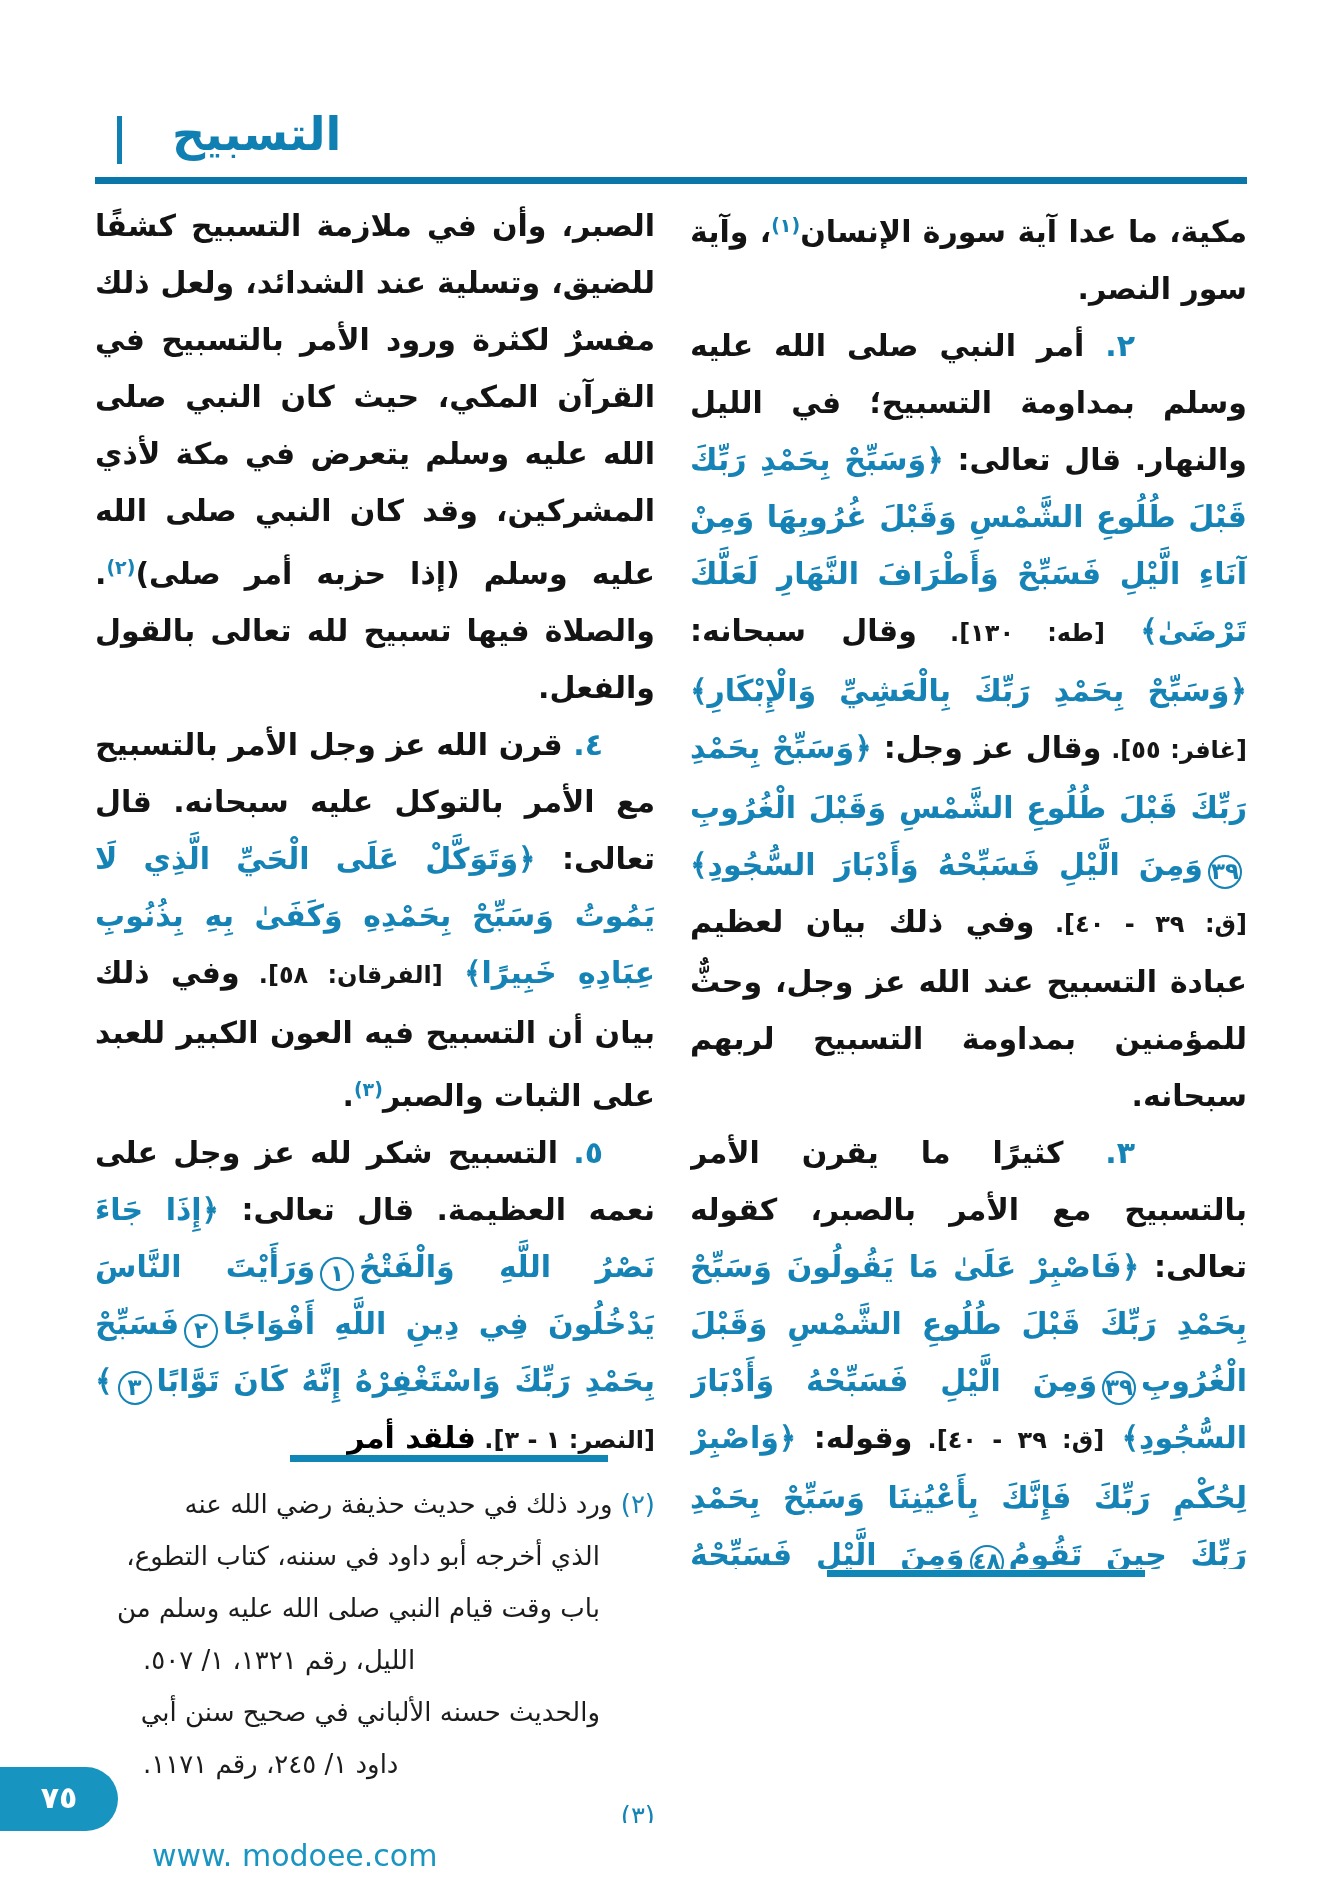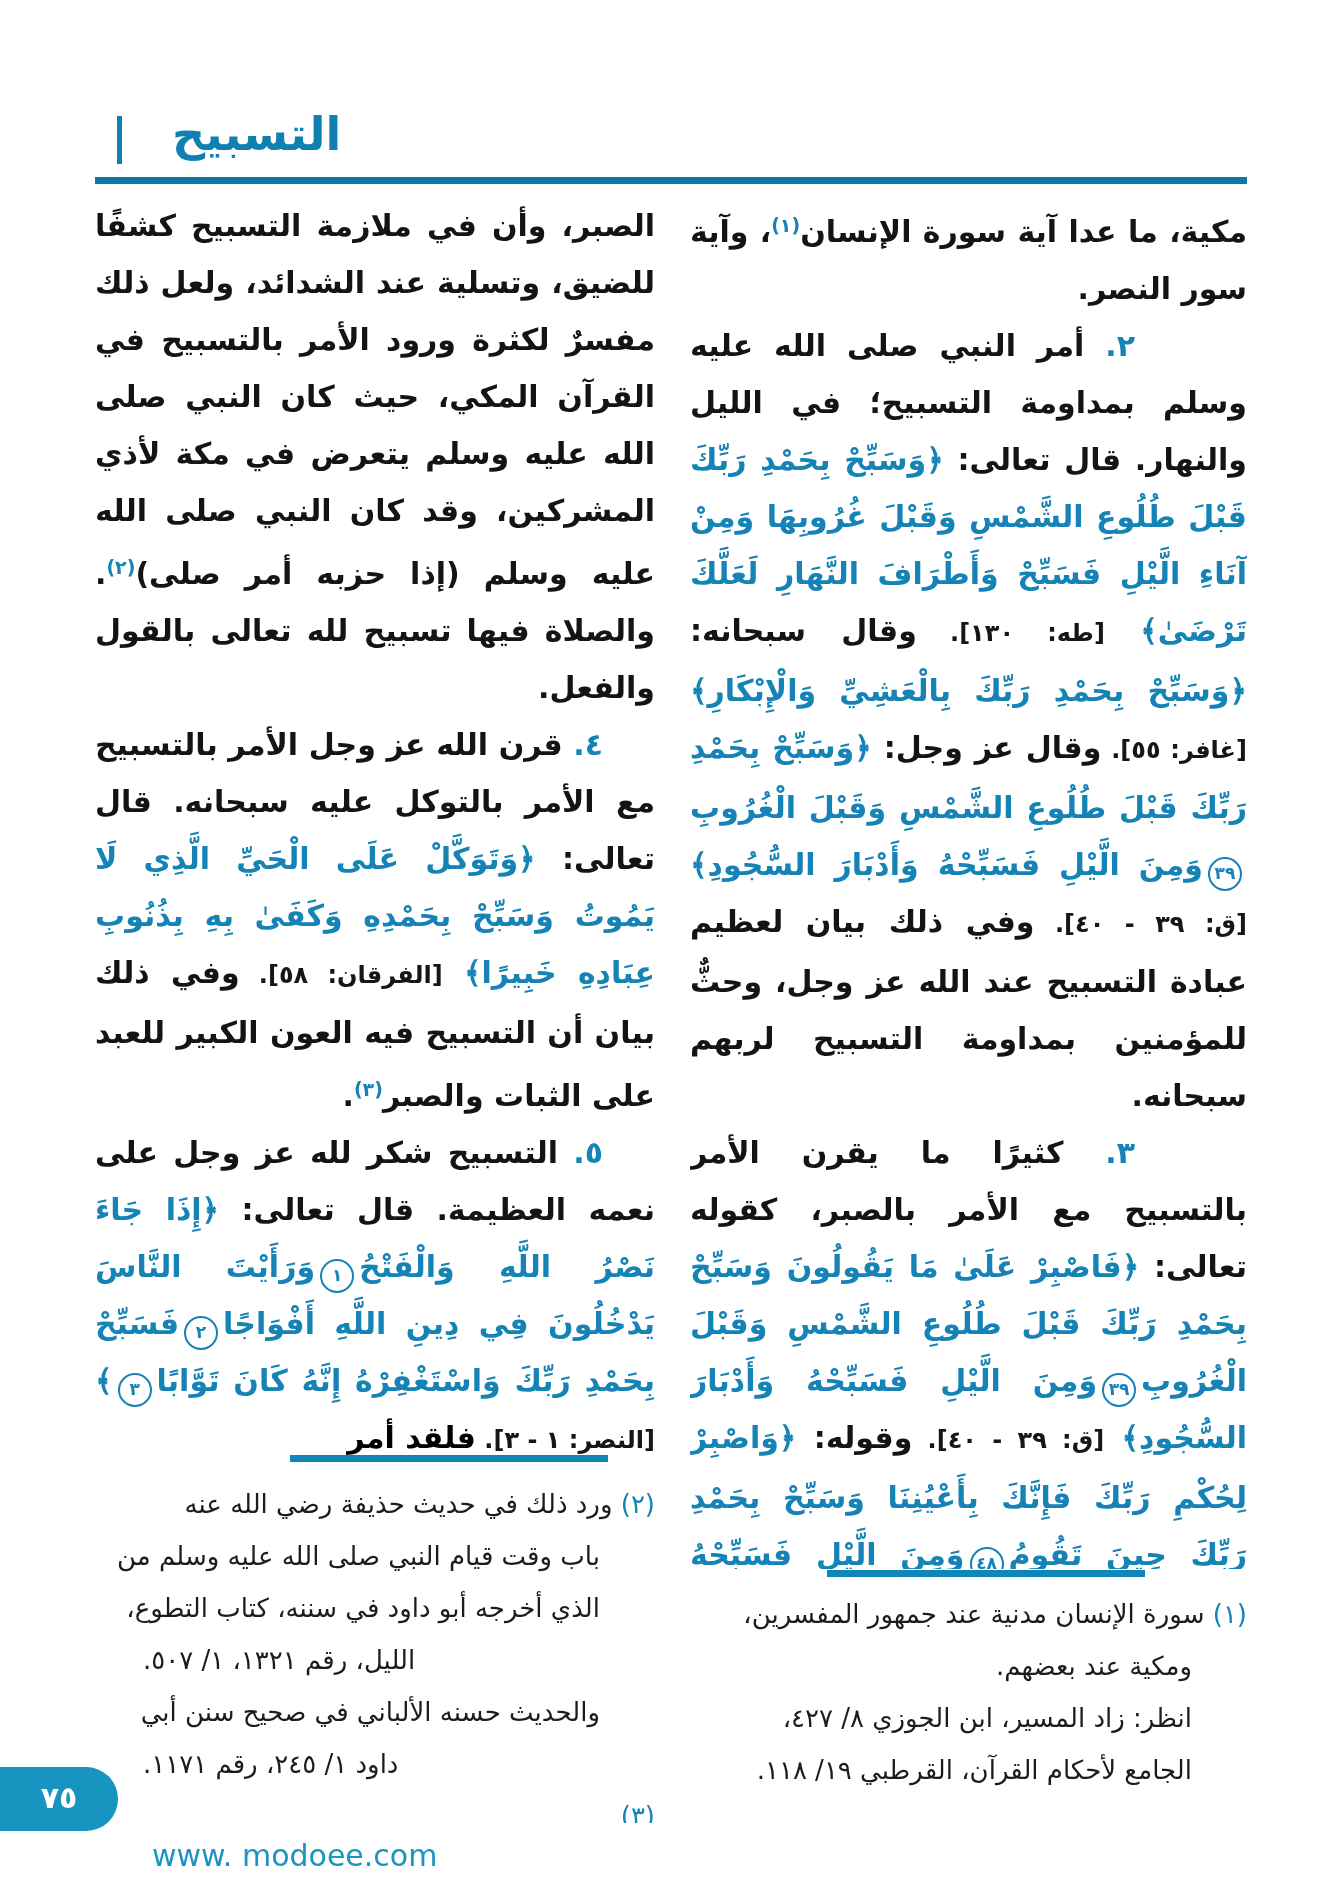--- a/index.html
+++ b/index.html
@@ -17,21 +17,21 @@
   .col-left{left:95px;width:560px;height:1258px;}
   .para{margin:0;}
   .para.indent-lg{text-indent:112px;}
   .para.indent-sm{text-indent:52px;}
   .qr{color:#1583b5;}
   .ct{color:#161616;font-size:24px;}
   .inum{color:#1583b5;}
   .sup{color:#1583b5;font-size:19px;vertical-align:10px;}
   .emph{color:#000000;}
   .ayah{display:inline-block;box-sizing:border-box;border:2px solid #1583b5;border-radius:50%;
-        width:34px;height:34px;line-height:29px;text-align:center;font-size:17px;color:#1583b5;
+        width:34px;height:34px;line-height:29px;text-align:center;font-size:23px;color:#1583b5;
         margin:0 5px;vertical-align:-4px;text-indent:0;}
   
   .fn-divider{position:absolute;height:7px;background:#1086b6;}
   .fn-divider-left{left:290px;top:1455px;width:318px;}
   .fn-divider-right{left:827px;top:1570px;width:318px;}
   .fnblock{position:absolute;direction:rtl;color:#1c1c1c;font-weight:normal;
         font-size:26px;line-height:52px;overflow:hidden;}
   .fnblock-right{left:690px;top:1588px;width:557px;height:230px;}
   .fnblock-left{left:95px;top:1478px;width:560px;height:345px;}
   .fn-line{white-space:nowrap;text-align:right;}
@@ -66,31 +66,25 @@
 
   <div class="col col-left">
     <p class="para"><span>الصبر، وأن في ملازمة التسبيح كشفًا للضيق، وتسلية عند الشدائد، ولعل ذلك مفسرٌ لكثرة ورود الأمر بالتسبيح في القرآن المكي، حيث كان النبي صلى الله عليه وسلم يتعرض في مكة لأذي المشركين، وقد كان النبي صلى الله عليه وسلم (إذا حزبه أمر صلى)</span><span class="sup">(٢)</span><span>. والصلاة فيها تسبيح لله تعالى بالقول والفعل.</span></p>
     <p class="para indent-sm"><span class="inum">٤. </span><span>قرن الله عز وجل الأمر بالتسبيح مع الأمر بالتوكل عليه سبحانه. قال تعالى: </span><span class="qr">﴿وَتَوَكَّلْ عَلَى الْحَيِّ الَّذِي لَا يَمُوتُ وَسَبِّحْ بِحَمْدِهِ وَكَفَىٰ بِهِ بِذُنُوبِ عِبَادِهِ خَبِيرًا﴾ </span><span class="ct">[الفرقان: ٥٨]. </span><span>وفي ذلك بيان أن التسبيح فيه العون الكبير للعبد على الثبات والصبر</span><span class="sup">(٣)</span><span>.</span></p>
     <p class="para indent-sm"><span class="inum">٥. </span><span>التسبيح شكر لله عز وجل على نعمه العظيمة. قال تعالى: </span><span class="qr">﴿إِذَا جَاءَ نَصْرُ اللَّهِ وَالْفَتْحُ</span><span class="ayah">١</span><span class="qr">وَرَأَيْتَ النَّاسَ يَدْخُلُونَ فِي دِينِ اللَّهِ أَفْوَاجًا</span><span class="ayah">٢</span><span class="qr">فَسَبِّحْ بِحَمْدِ رَبِّكَ وَاسْتَغْفِرْهُ إِنَّهُ كَانَ تَوَّابًا</span><span class="ayah">٣</span><span class="qr">﴾ </span><span class="ct">[النصر: ١ - ٣]. </span><span class="emph">فلقد أمر</span></p>
   </div>
 
   <div class="fn-divider fn-divider-left"></div>
   <div class="fn-divider fn-divider-right"></div>
 
-  <div class="fnblock fnblock-right">
-    <div class="fn-line hang"><span class="sup">(١) </span><span class="fnt">سورة الإنسان مدنية عند جمهور المفسرين،</span></div>
-    <div class="fn-line cont"><span class="fnt">ومكية عند بعضهم.</span></div>
-    <div class="fn-line cont"><span class="fnt">انظر: زاد المسير، ابن الجوزي ٨/ ٤٢٧،</span></div>
-    <div class="fn-line cont"><span class="fnt">الجامع لأحكام القرآن، القرطبي ١٩/ ١١٨.</span></div>
-  </div>
 
   <div class="fnblock fnblock-left">
     <div class="fn-line hang"><span class="sup">(٢) </span><span class="fnt">ورد ذلك في حديث حذيفة رضي الله عنه</span></div>
+    <div class="fn-line cont"><span class="fnt">الذي أخرجه أبو داود في سننه، كتاب التطوع،</span></div>
     <div class="fn-line cont"><span class="fnt">باب وقت قيام النبي صلى الله عليه وسلم من</span></div>
-    <div class="fn-line cont"><span class="fnt">الذي أخرجه أبو داود في سننه، كتاب التطوع،</span></div>
     <div class="fn-line cont left"><span class="fnt">الليل، رقم ١٣٢١، ١/ ٥٠٧.</span></div>
     <div class="fn-line cont"><span class="fnt">والحديث حسنه الألباني في صحيح سنن أبي</span></div>
     <div class="fn-line cont left"><span class="fnt">داود ١/ ٢٤٥، رقم ١١٧١.</span></div>
     <div class="fn-line split">
         <span class="sup">(٣)</span>
       </div>
   </div>
 
   <div class="page-number-pill"></div>
   <div class="page-number">٧٥</div>

